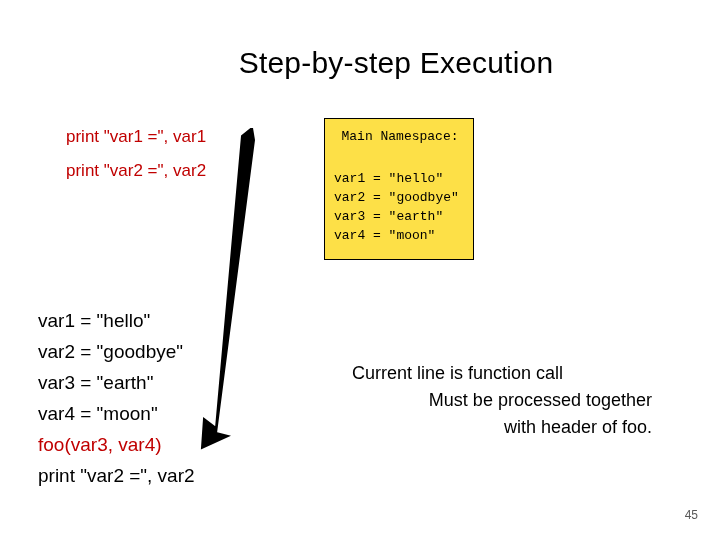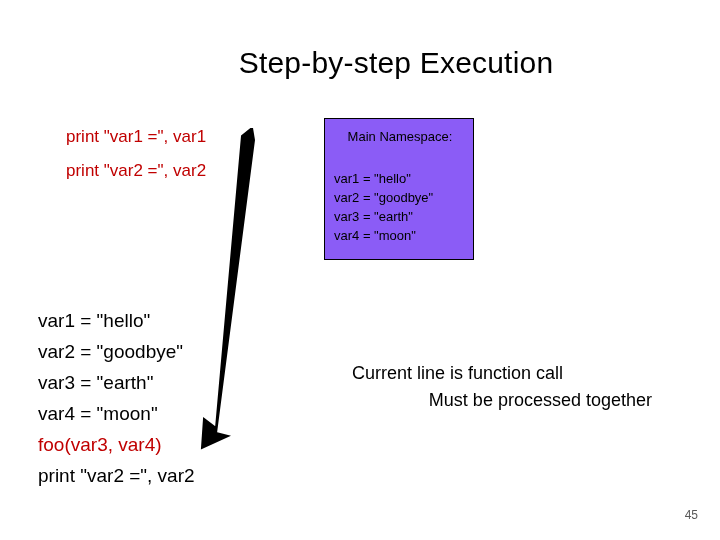--- a/index.html
+++ b/index.html
@@ -49,22 +49,23 @@
   }
 
   
   .ns-box {
     position: absolute;
     left: 324px;
     top: 118px;
     width: 150px;
     height: 142px;
     border: 1px solid #000000;
-    background: #8b5cf6;
+    background: #fde047;
     box-sizing: border-box;
+    font-family: Liberation Mono, monospace;
   }
   .ns-title {
     position: absolute;
     left: 0;
     top: 10px;
     width: 150px;
     text-align: center;
     font-size: 13px;
     color: #000000;
   }
@@ -157,16 +158,17 @@
     <div>print "var2 =", var2</div>
   </div>
 
   <svg class="arrow" viewBox="0 0 200 330" width="200" height="330" xmlns="http://www.w3.org/2000/svg">
     <polygon points="72,0 62,8 36,300 24,291 22,320 48,308 36,305 74,12" fill="#000000" stroke="#000000" stroke-width="2"></polygon>
   </svg>
 
   <div class="note">
     <span>Current line is function call</span>
     <span class="sub">Must be processed together</span>
+    <span class="sub">with header of foo.</span>
   </div>
 
   <div class="slide-number">45</div>
 </div>
 
 </body></html>

